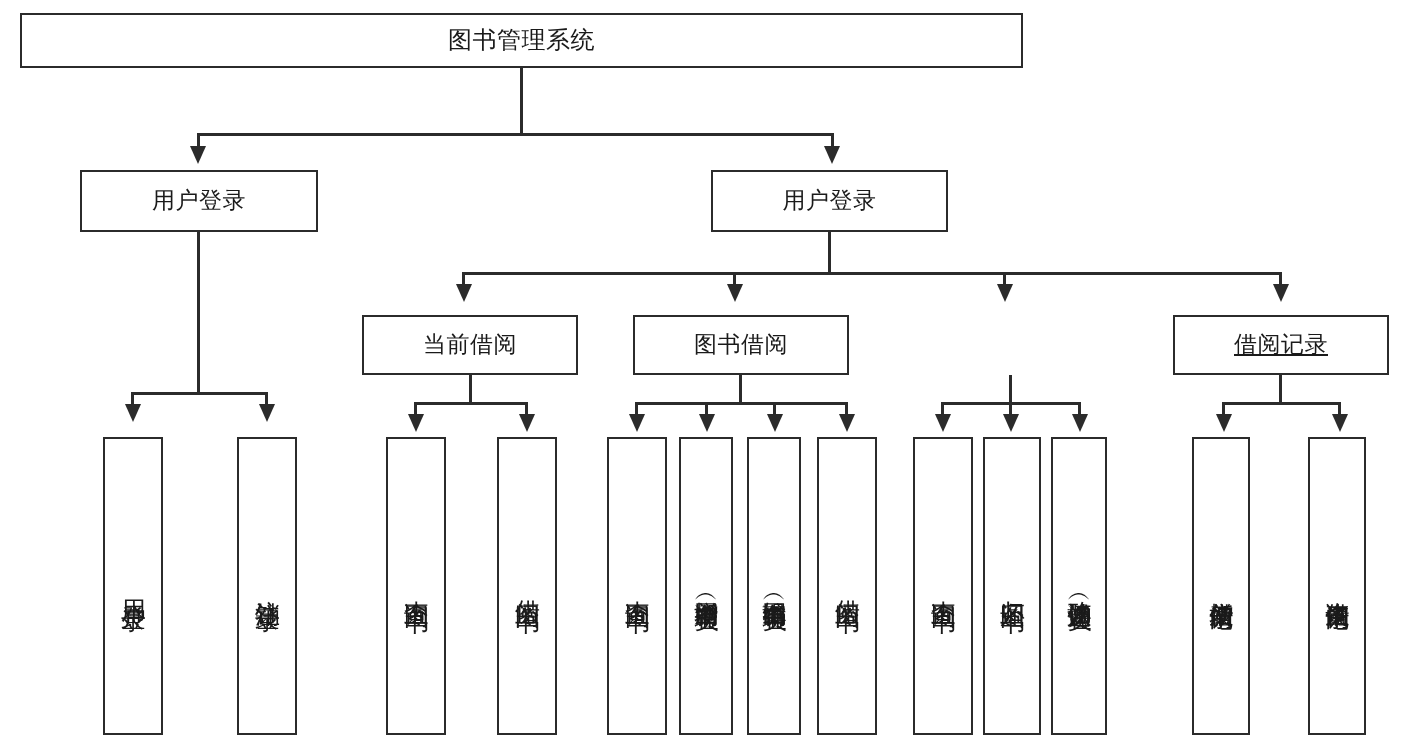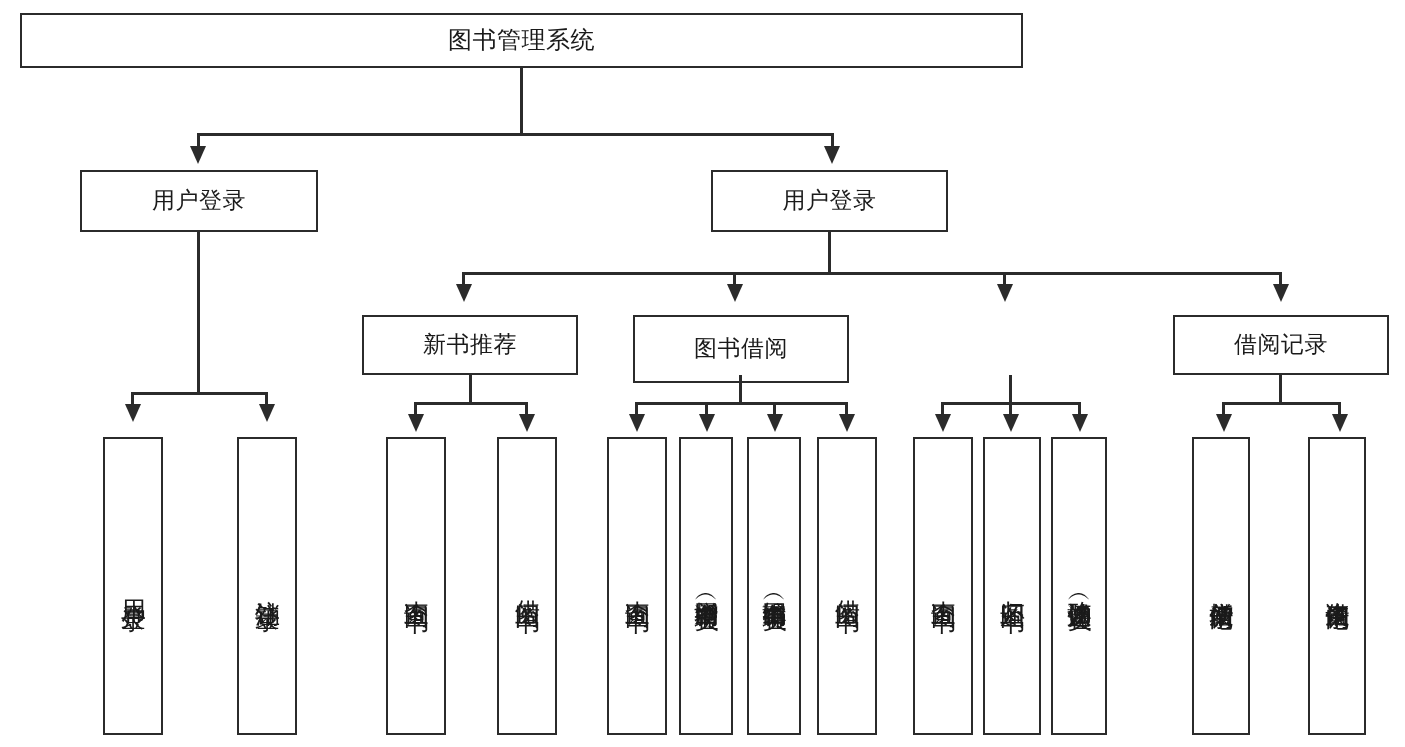--- a/index.html
+++ b/index.html
@@ -121,26 +121,26 @@
   <div class="vline" style="left:462px; top:272px; width:3px; height:13px;"></div>
   <div class="vline" style="left:733px; top:272px; width:3px; height:13px;"></div>
   <div class="vline" style="left:1003px; top:272px; width:3px; height:13px;"></div>
   <div class="vline" style="left:1279px; top:272px; width:3px; height:13px;"></div>
   <div class="arrow" style="left:456px; top:284px;"></div>
   <div class="arrow" style="left:727px; top:284px;"></div>
   <div class="arrow" style="left:997px; top:284px;"></div>
   <div class="arrow" style="left:1273px; top:284px;"></div>
 
   <div class="node horiz" style="left:362px; top:315px; width:216px; height:60px;">
-    <span class="lbl">新书推荐</span>
-  </div>
-  <div class="node horiz" style="left:633px; top:315px; width:216px; height:68px;">
+    <span class="lbl">当前借阅</span>
+  </div>
+  <div class="node horiz" style="left:633px; top:315px; width:216px; height:60px;">
     <span class="lbl">图书借阅</span>
   </div>
-  <div class="node horiz" style="left:1173px; top:315px; width:216px; height:60px;">
+  <div class="node horiz" style="left:1173px; top:315px; width:216px; height:60px;text-decoration:underline;">
     <span class="lbl">借阅记录</span>
   </div>
 
   <div class="vline" style="left:469px; top:375px; width:3px; height:29px;"></div>
   <div class="hline" style="left:414px; top:402px; width:114px; height:3px;"></div>
   <div class="vline" style="left:414px; top:402px; width:3px; height:13px;"></div>
   <div class="vline" style="left:525px; top:402px; width:3px; height:13px;"></div>
   <div class="arrow" style="left:408px; top:414px;"></div>
   <div class="arrow" style="left:519px; top:414px;"></div>
 

